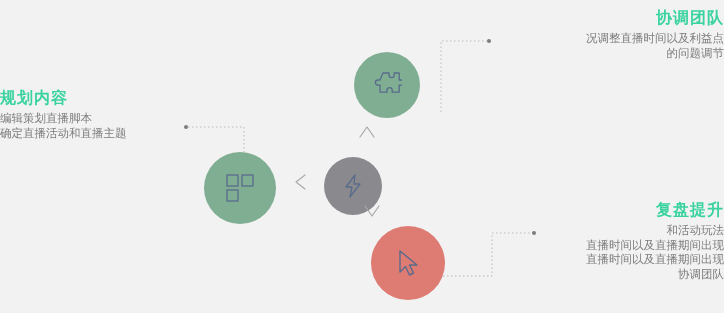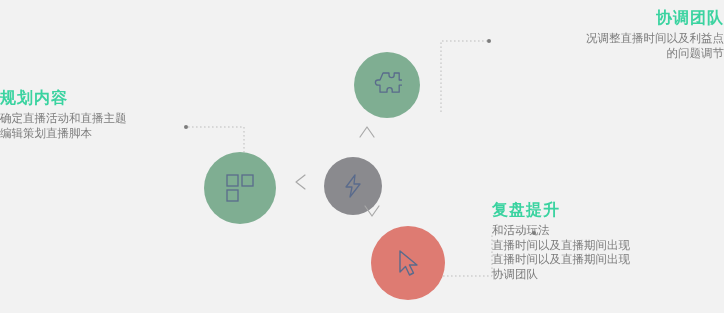--- a/index.html
+++ b/index.html
@@ -108,21 +108,21 @@
     left: 492px;
     top: 8px;
     width: 232px;
     text-align: right;
   }
 
   .block-review {
     left: 492px;
     top: 200px;
     width: 232px;
-    text-align: left;
+    text-align: right;
   }
 </style>
 </head>
 <body>
 
 <div class="canvas">
 
   <svg class="connector-svg" viewBox="0 0 724 313">
 
     <g stroke="#bdbdbd" stroke-width="1" fill="none" stroke-dasharray="1.6 2.4">
@@ -188,22 +188,22 @@
   </span>
 
   <span class="chevron chev-down">
     <svg width="18" height="16" viewBox="0 0 18 16" fill="none" stroke="#a9a9a9" stroke-width="1.2" stroke-linecap="round" stroke-linejoin="round">
       <path d="M2,3 L9,13 L16,3"></path>
     </svg>
   </span>
 
   <div class="text-block block-plan">
     <div class="block-title">规划内容</div>
+    <div class="block-line">编辑策划直播脚本</div>
     <div class="block-line">确定直播活动和直播主题</div>
-    <div class="block-line">编辑策划直播脚本</div>
   </div>
 
   <div class="text-block block-team">
     <div class="block-title">协调团队</div>
     <div class="block-line">况调整直播时间以及利益点</div>
     <div class="block-line">的问题调节</div>
   </div>
 
   <div class="text-block block-review">
     <div class="block-title">复盘提升</div>

